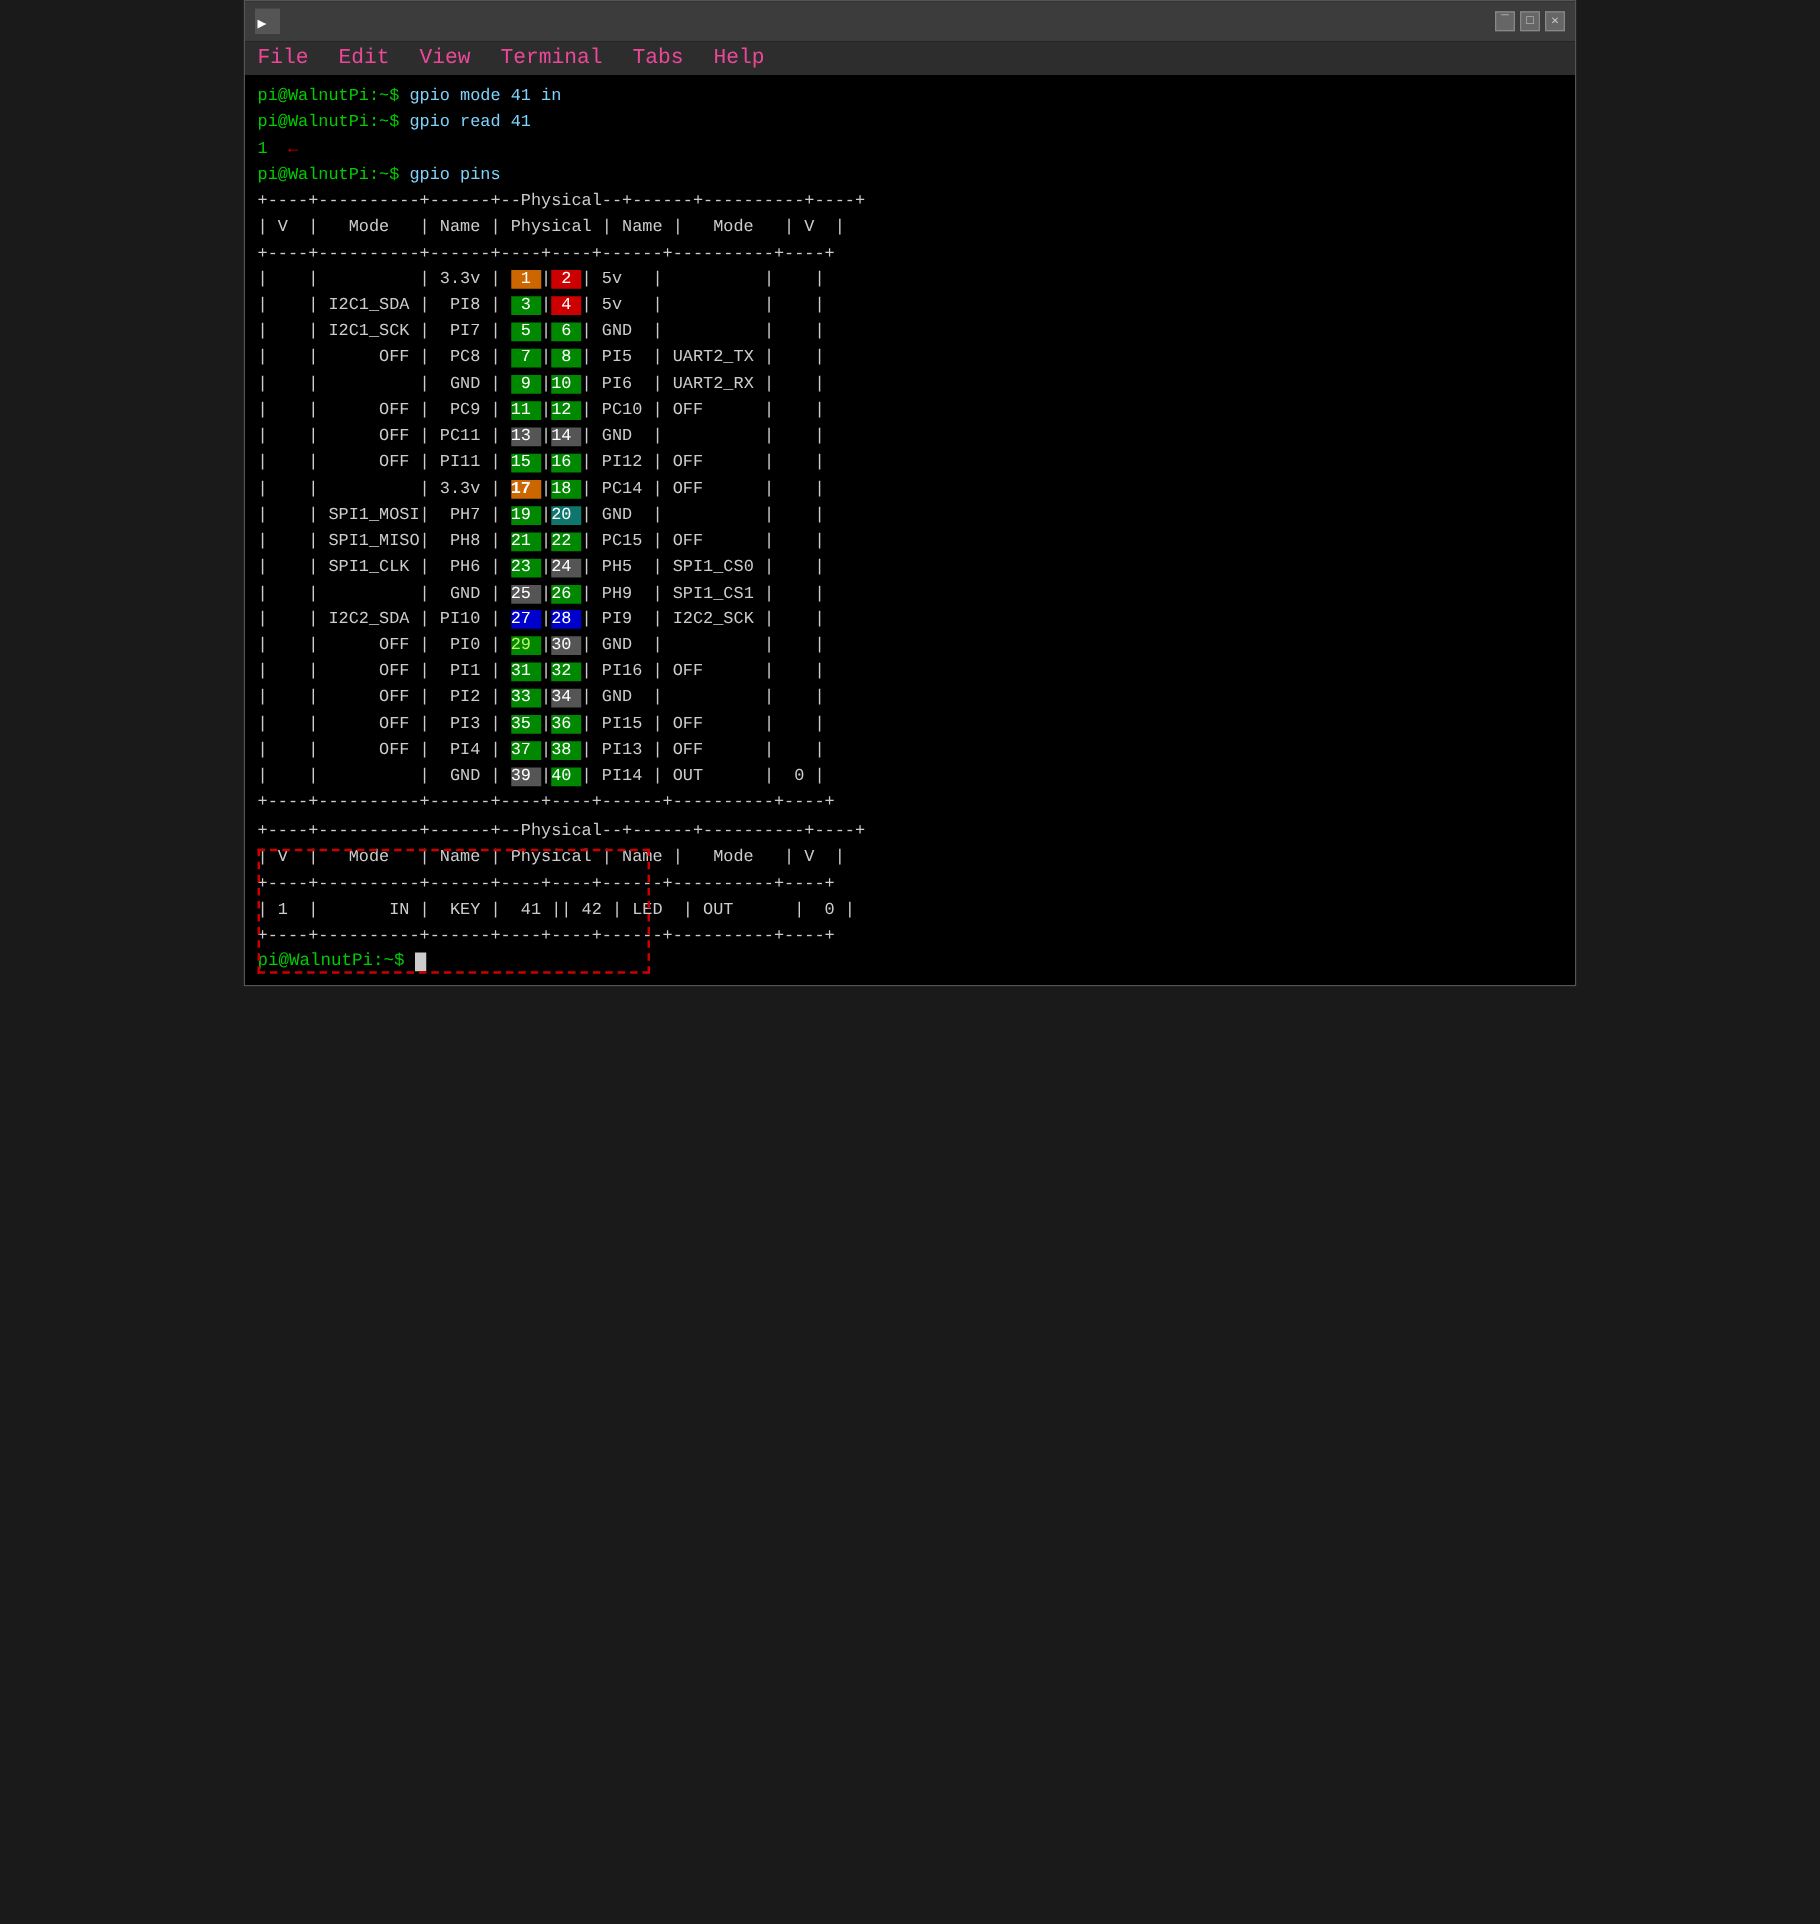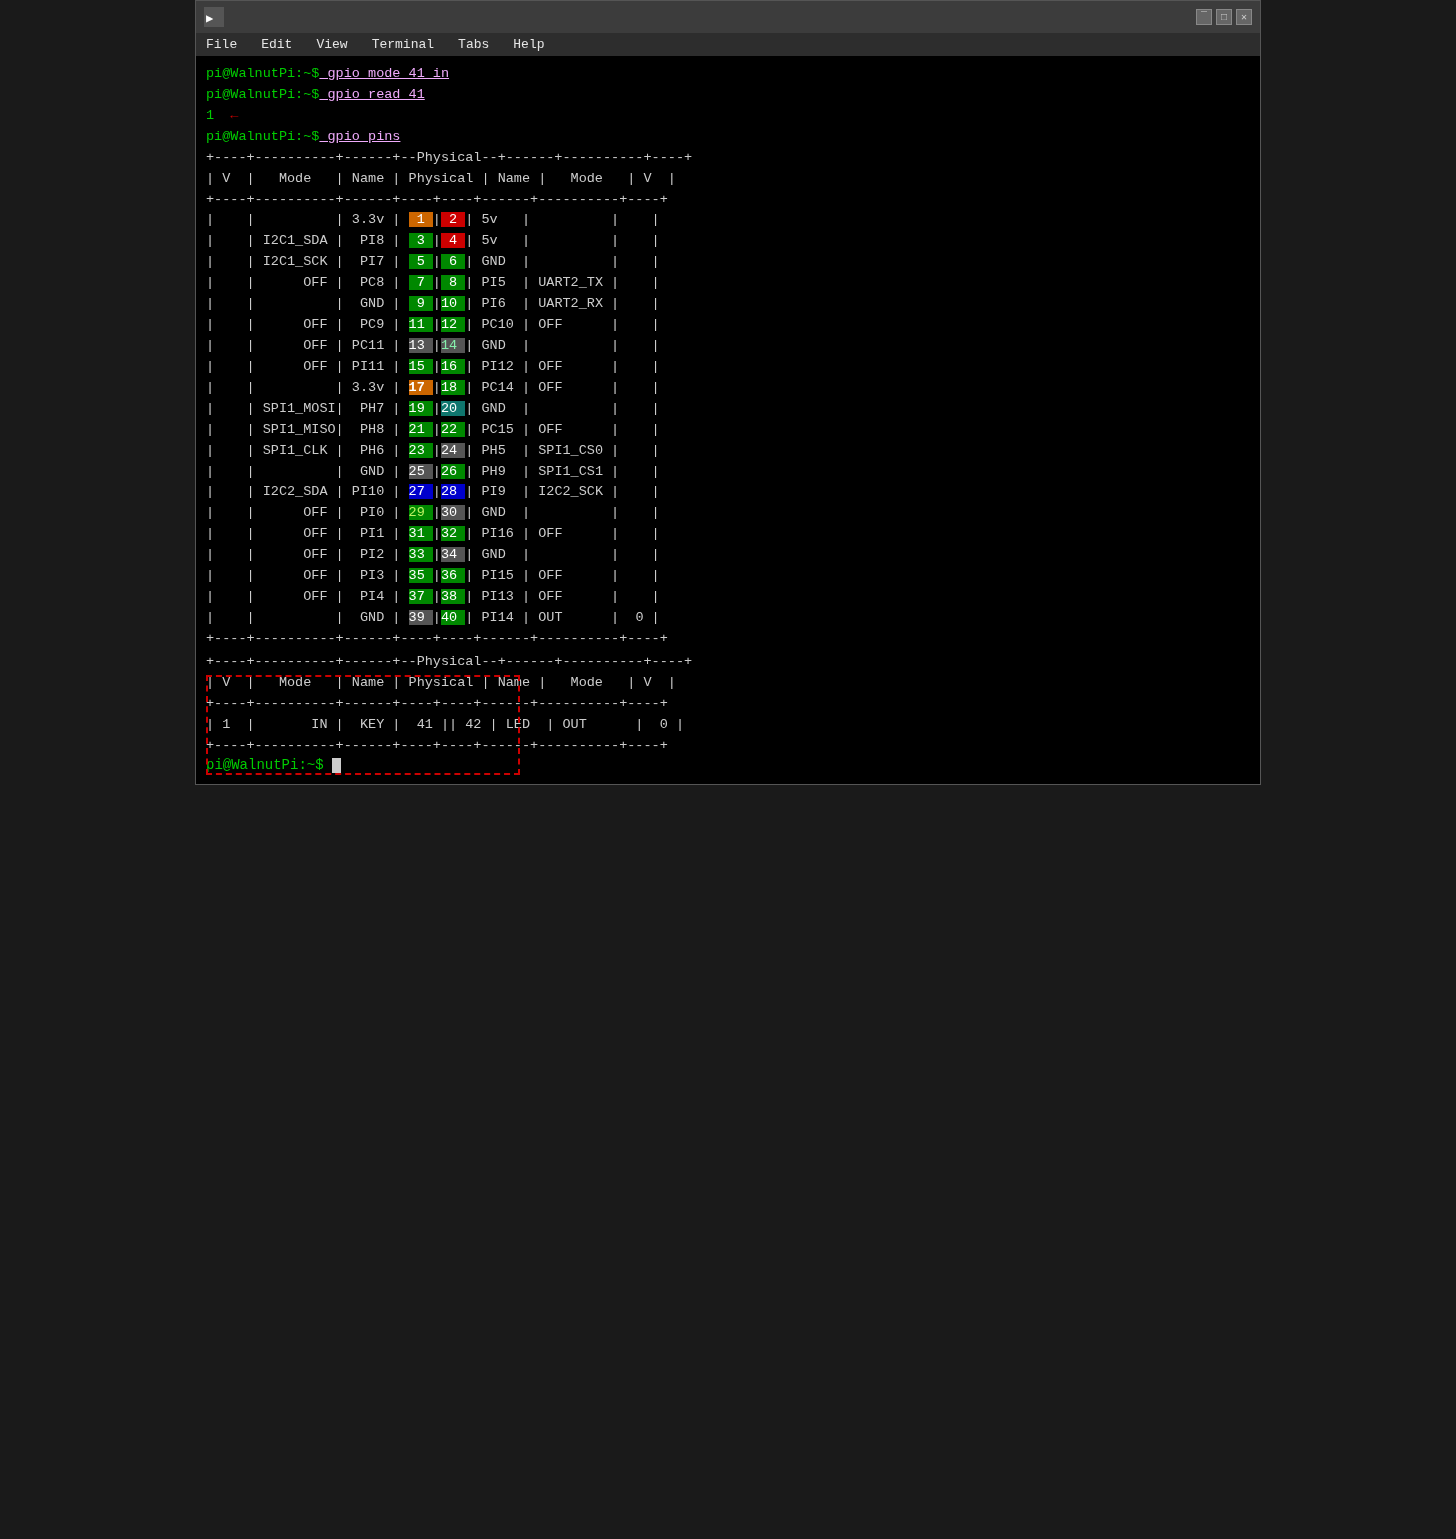--- a/index.html
+++ b/index.html
@@ -45,34 +45,34 @@
       display: flex; align-items: center; justify-content: center;
       font-size: 10px; color: #ccc;
     }
     .menubar {
       background: #2d2d2d;
       display: flex;
       padding: 2px 4px;
       gap: 12px;
     }
     .menubar-item {
-      color: #e5e5e5;
-      font-size: 13px;
+      color: #ec4899;
+      font-size: 17px;
       padding: 2px 6px;
       cursor: pointer;
     }
     .terminal {
       background: #000;
       padding: 8px 10px;
       font-size: 14px;
       line-height: 1.4;
       color: #ccc;
     }
     .green { color: #00cc00; }
-    .white { color: #f0abfc; text-decoration: underline; }
+    .white { color: #7dd3fc; }
 
     .second-table-wrapper {
       position: relative;
       margin-top: 2px;
     }
 
     pre {
       font-family: 'Courier New', Courier, monospace;
       font-size: 13.5px;
       line-height: 1.55;
@@ -123,21 +123,21 @@
 <span class="green">pi@WalnutPi:~$</span><span class="white"> gpio pins</span>
 +----+----------+------+--Physical--+------+----------+----+
 | V  |   Mode   | Name | Physical | Name |   Mode   | V  |
 +----+----------+------+----+----+------+----------+----+
 |    |          | 3.3v | <span style="background:#cc6600;color:#fff;"> 1 </span>|<span style="background:#cc0000;color:#fff;"> 2 </span>| 5v   |          |    |
 |    | I2C1_SDA |  PI8 | <span style="background:#008800;color:#fff;"> 3 </span>|<span style="background:#cc0000;color:#fff;"> 4 </span>| 5v   |          |    |
 |    | I2C1_SCK |  PI7 | <span style="background:#008800;color:#fff;"> 5 </span>|<span style="background:#008800;color:#fff;"> 6 </span>| GND  |          |    |
 |    |      OFF |  PC8 | <span style="background:#008800;color:#fff;"> 7 </span>|<span style="background:#008800;color:#fff;"> 8 </span>| PI5  | UART2_TX |    |
 |    |          |  GND | <span style="background:#008800;color:#fff;"> 9 </span>|<span style="background:#008800;color:#fff;">10 </span>| PI6  | UART2_RX |    |
 |    |      OFF |  PC9 | <span style="background:#008800;color:#fff;">11 </span>|<span style="background:#008800;color:#fff;">12 </span>| PC10 | OFF      |    |
-|    |      OFF | PC11 | <span style="background:#555555;color:#fff;">13 </span>|<span style="background:#555555;color:#86efac;margin-top:32px;">14 </span>| GND  |          |    |
+|    |      OFF | PC11 | <span style="background:#555555;color:#fff;">13 </span>|<span style="background:#555555;color:#ffffff;margin-top:32px;">14 </span>| GND  |          |    |
 |    |      OFF | PI11 | <span style="background:#008800;color:#fff;">15 </span>|<span style="background:#008800;color:#fff;">16 </span>| PI12 | OFF      |    |
 |    |          | 3.3v | <span style="background:#cc6600;color:#fff;font-weight:bold;">17 </span>|<span style="background:#008800;color:#fff;">18 </span>| PC14 | OFF      |    |
 |    | SPI1_MOSI|  PH7 | <span style="background:#008800;color:#fff;">19 </span>|<span style="background:#0f766e;color:#fff;">20 </span>| GND  |          |    |
 |    | SPI1_MISO|  PH8 | <span style="background:#008800;color:#fff;">21 </span>|<span style="background:#008800;color:#fff;">22 </span>| PC15 | OFF      |    |
 |    | SPI1_CLK |  PH6 | <span style="background:#008800;color:#fff;">23 </span>|<span style="background:#555555;color:#fff;">24 </span>| PH5  | SPI1_CS0 |    |
 |    |          |  GND | <span style="background:#555555;color:#fff;">25 </span>|<span style="background:#008800;color:#fff;">26 </span>| PH9  | SPI1_CS1 |    |
 |    | I2C2_SDA | PI10 | <span style="background:#0000cc;color:#fff;">27 </span>|<span style="background:#0000cc;color:#fff;">28 </span>| PI9  | I2C2_SCK |    |
 |    |      OFF |  PI0 | <span style="background:#008800;color:#bef264;">29 </span>|<span style="background:#555555;color:#fff;">30 </span>| GND  |          |    |
 |    |      OFF |  PI1 | <span style="background:#008800;color:#fff;">31 </span>|<span style="background:#008800;color:#fff;">32 </span>| PI16 | OFF      |    |
 |    |      OFF |  PI2 | <span style="background:#008800;color:#fff;">33 </span>|<span style="background:#555555;color:#fff;">34 </span>| GND  |          |    |

